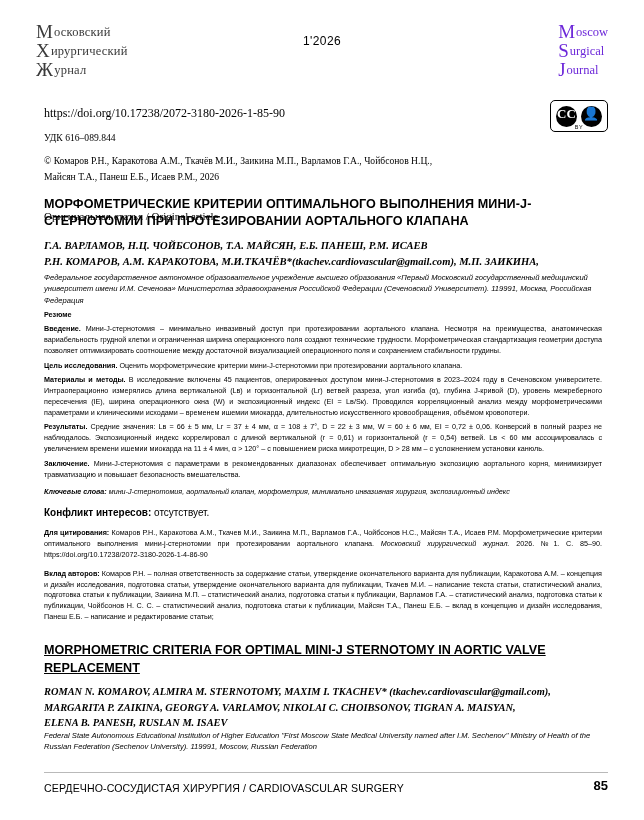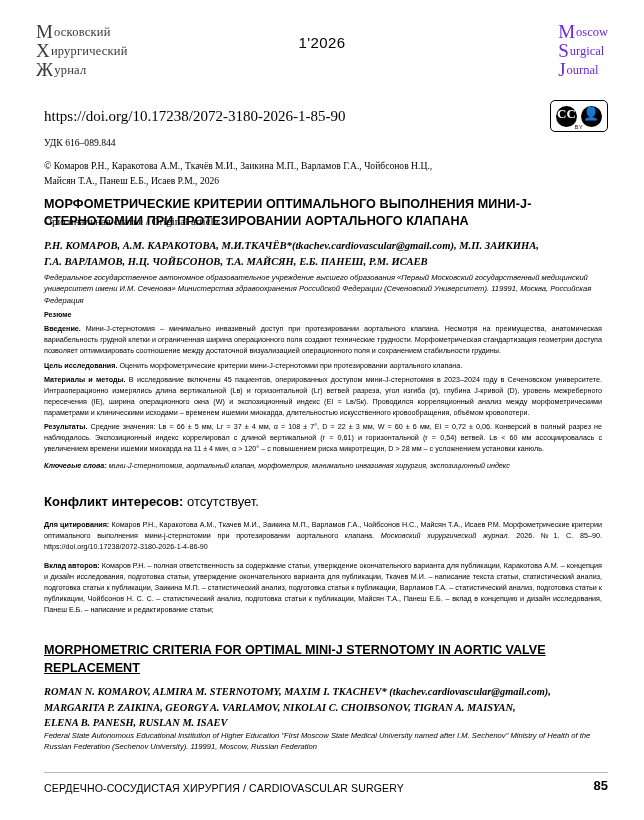--- a/index.html
+++ b/index.html
@@ -43,21 +43,21 @@
     font-family: "Liberation Serif", serif;
     display: inline-block;
     vertical-align: -2px;
     margin-right: 1px;
     line-height: 1;
   }
   .issue {
     position: absolute;
     left: 0; right: 0; top: 12px;
     text-align: center;
-    font-size: 15px;
+    font-size: 12px;
     font-family: "Liberation Sans", sans-serif;
     letter-spacing: 0.4px;
   }
   .logo-right {
     position: absolute;
     right: 36px; top: 0;
     text-align: left;
     color: #6d28d9;
     line-height: 1.18;
   }
@@ -67,21 +67,21 @@
   
   .meta {
     position: absolute;
     left: 44px;
     top: 104px;
     width: 420px;
     font-family: "Liberation Serif", serif;
     font-size: 9.6px;
     line-height: 1.62;
   }
-  .meta .doi { font-size: 15px; margin-bottom: 7px; }
+  .meta .doi { font-size: 12px; margin-bottom: 7px; }
   .meta .udk { font-size: 9.6px; margin-bottom: 7px; }
   .meta .authors-line { font-size: 9.6px; }
   .meta .artkind { margin-top: 24px; font-size: 11px; }
 
   
   .cc {
     position: absolute;
     right: 36px;
     top: 100px;
     width: 58px;
@@ -163,21 +163,21 @@
   }
   .abs .h { font-weight: bold; }
   .abs p { margin: 0 0 3.5px 0; }
   .kw {
     margin-top: 6px;
     font-size: 7.2px;
     font-family: "Liberation Sans", sans-serif;
   }
   .kw .h { font-weight: bold; font-style: italic; }
   .kw .b { font-style: italic; }
-  .conflict { margin-top: 20px; font-size: 13px; }
+  .conflict { margin-top: 7px; font-size: 10px; }
   .conflict .h { font-weight: bold; }
   .cite { margin-top: 8px; font-size: 7.2px; text-align: justify; }
   .cite .h { font-weight: bold; }
   .cite .it { font-style: italic; }
   .contrib { margin-top: 8px; font-size: 7.2px; text-align: justify; }
   .contrib .h { font-weight: bold; }
 
   
   .title-en {
     position: absolute;
@@ -270,32 +270,33 @@
     <div class="circ">
         <span>CC</span>
       </div>
     <div class="circ">👤</div>
     <div class="by">BY</div>
   </div>
 
   <div class="title-ru">МОРФОМЕТРИЧЕСКИЕ КРИТЕРИИ ОПТИМАЛЬНОГО ВЫПОЛНЕНИЯ МИНИ-J-СТЕРНОТОМИИ ПРИ ПРОТЕЗИРОВАНИИ АОРТАЛЬНОГО КЛАПАНА</div>
 
   <div class="authors-ru">
+    <div>Г.А. ВАРЛАМОВ, Н.Ц. ЧОЙБСОНОВ, Т.А. МАЙСЯН, Е.Б. ПАНЕШ, Р.М. ИСАЕВ</div>
     <div>Р.Н. КОМАРОВ, А.М. КАРАКОТОВА, М.И.ТКАЧЁВ*(tkachev.cardiovascular@gmail.com), М.П. ЗАИКИНА,</div>
-    <div>Г.А. ВАРЛАМОВ, Н.Ц. ЧОЙБСОНОВ, Т.А. МАЙСЯН, Е.Б. ПАНЕШ, Р.М. ИСАЕВ</div>
   </div>
 
   <div class="affil-ru">Федеральное государственное автономное образовательное учреждение высшего образования «Первый Московский государственный медицинский университет имени И.М. Сеченова» Министерства здравоохранения Российской Федерации (Сеченовский Университет). 119991, Москва, Российская Федерация</div>
 
   <div class="abs">
     <p><span class="h">Резюме</span></p>
     <p><span class="h">Введение.</span><span> Мини-J-стернотомия – минимально инвазивный доступ при протезировании аортального клапана. Несмотря на преимущества, анатомическая вариабельность грудной клетки и ограниченная ширина операционного поля создают технические трудности. Морфометрическая стандартизация геометрии доступа позволяет оптимизировать соотношение между достаточной визуализацией операционного поля и сохранением стабильности грудины.</span></p>
     <p><span class="h">Цель исследования.</span><span> Оценить морфометрические критерии мини-J-стернотомии при протезировании аортального клапана.</span></p>
     <p><span class="h">Материалы и методы.</span><span> В исследование включены 45 пациентов, оперированных доступом мини-J-стернотомия в 2023–2024 году в Сеченовском университете. Интраоперационно измерялись длина вертикальной (Lв) и горизонтальной (Lг) ветвей разреза, угол изгиба (α), глубина J-кривой (D), уровень межреберного пересечения (IЕ), ширина операционного окна (W) и экспозиционный индекс (ЕI = Lв/Sк). Проводился корреляционный анализ между морфометрическими параметрами и клиническими исходами – временем ишемии миокарда, длительностью искусственного кровообращения, объёмом кровопотери.</span></p>
     <p><span class="h">Результаты.</span><span> Средние значения: Lв = 66 ± 5 мм, Lг = 37 ± 4 мм, α = 108 ± 7°, D = 22 ± 3 мм, W = 60 ± 6 мм, EI = 0,72 ± 0,06. Конверсий в полный разрез не наблюдалось. Экспозиционный индекс коррелировал с длиной вертикальной (r = 0,61) и горизонтальной (r = 0,54) ветвей. Lв &lt; 60 мм ассоциировалась с увеличением времени ишемии миокарда на 11 ± 4 мин, α &gt; 120° – с повышением риска микротрещин, D &gt; 28 мм – с усложнением установки канюль.</span></p>
+    <p><span class="h">Заключение.</span><span> Мини-J-стернотомия с параметрами в рекомендованных диапазонах обеспечивает оптимальную экспозицию аортального корня, минимизирует травматизацию и повышает безопасность вмешательства.</span></p>
 
     <div class="kw">
       <span class="h">Ключевые слова:</span><span class="b"> мини-J-стернотомия, аортальный клапан, морфометрия, минимально инвазивная хирургия, экспозиционный индекс</span>
     </div>
 
     <div class="conflict">
       <span class="h">Конфликт интересов:</span><span> отсутствует.</span>
     </div>
 
     <div class="cite">

